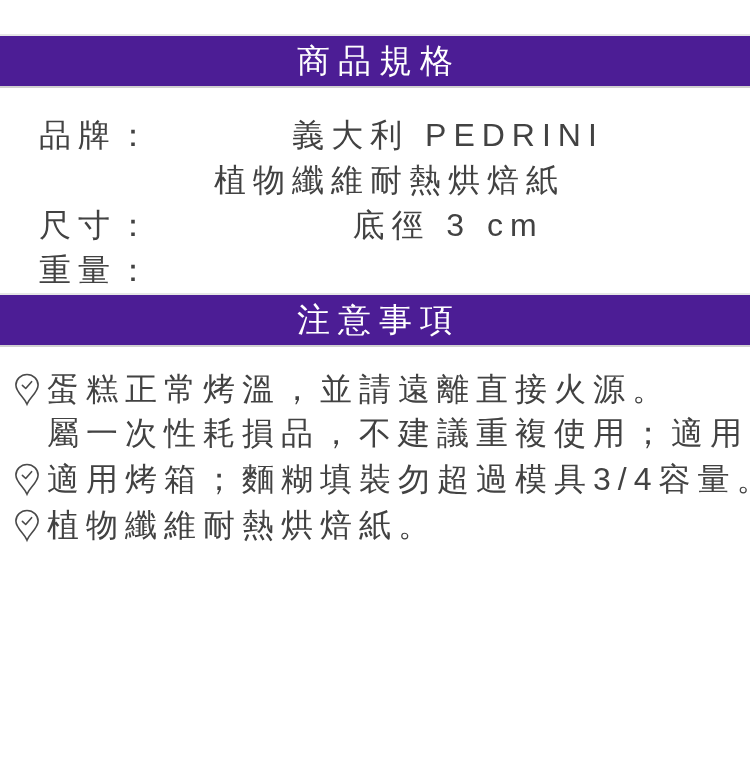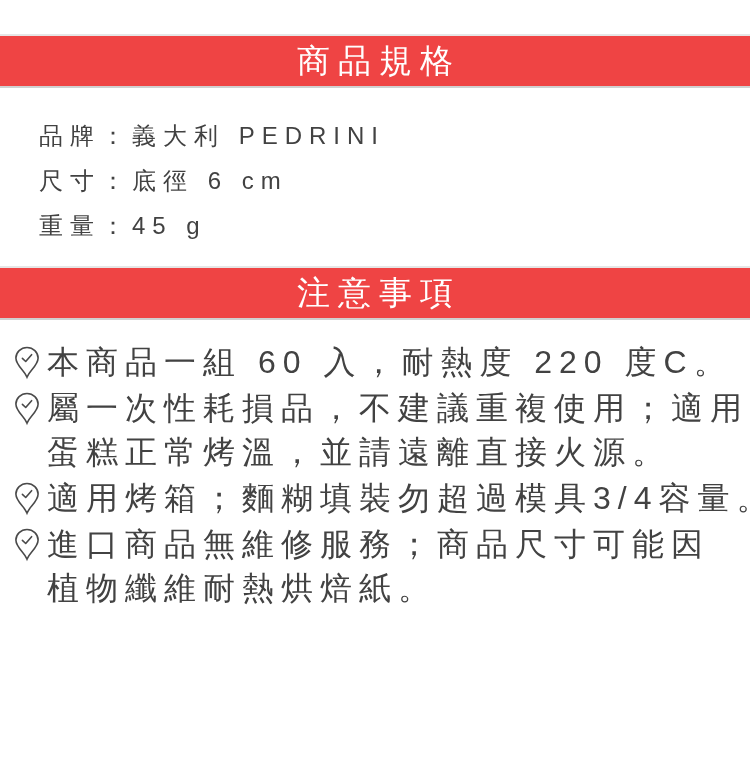--- a/index.html
+++ b/index.html
@@ -11,49 +11,49 @@
     width: 750px;
     height: 765px;
     overflow: hidden;
     font-family: "Liberation Sans", "DejaVu Sans", sans-serif;
     color: #424242;
     -webkit-font-smoothing: antialiased;
   }
   
   .section-bar {
     height: 50px;
-    background: #ef4444;
+    background: #4c1d95;
     border-top: 2px solid #e6e6e6;
     border-bottom: 2px solid #d0d0d0;
     display: flex;
     align-items: center;
     justify-content: center;
   }
   .section-bar.first { margin-top: 34px; }
-  .section-bar.second { margin-top: 18px; }
+  .section-bar.second { }
   .section-bar-title {
     color: #ffffff;
     font-size: 33px;
     letter-spacing: 8px;
     margin-left: 8px;
     white-space: nowrap;
   }
   
   .specs {
     padding: 25px 10px 0 39px;
-    font-size: 24px;
+    font-size: 32px;
     letter-spacing: 7px;
   }
   .spec-row { display: flex; }
   .spec-label {
     line-height: 45px;
     white-space: nowrap;
     flex: 0 0 auto;
   }
-  .spec-values { flex: 1 1 auto; }
+  .spec-values { flex: 1 1 auto; text-align: center; }
   .spec-value-line {
     line-height: 45px;
     white-space: nowrap;
   }
   
   .notes { padding-top: 20px; }
   .note-item {
     display: flex;
     align-items: flex-start;
     margin-bottom: 2px;
@@ -81,63 +81,52 @@
 </div>
 
 <div class="specs">
   <div class="spec-row">
     <div class="spec-label">品牌：</div>
     <div class="spec-values">
       <div class="spec-value-line">義大利 PEDRINI</div>
     </div>
   </div>
   <div class="spec-row">
+    <div class="spec-values">
+      <div class="spec-value-line">植物纖維耐熱烘焙紙</div>
+    </div>
   </div>
   <div class="spec-row">
     <div class="spec-label">尺寸：</div>
     <div class="spec-values">
-      <div class="spec-value-line">底徑 6 cm</div>
+      <div class="spec-value-line">底徑 3 cm</div>
     </div>
   </div>
   <div class="spec-row">
     <div class="spec-label">重量：</div>
-    <div class="spec-values">
-      <div class="spec-value-line">45 g</div>
-    </div>
   </div>
 </div>
 
 <div class="section-bar second">
   <div class="section-bar-title">注意事項</div>
 </div>
 
 <div class="notes">
 
-  <div class="note-item">
-    <span class="note-icon">
-      <svg width="26" height="34" viewBox="0 0 26 34" xmlns="http://www.w3.org/2000/svg">
-        <path d="M13 1.5 C6.8 1.5 1.9 6.3 1.9 12.1 C1.9 16.6 4.9 20.1 8.1 23.8 C9.9 25.9 11.7 28.3 13 31.2 C14.3 28.3 16.1 25.9 17.9 23.8 C21.1 20.1 24.1 16.6 24.1 12.1 C24.1 6.3 19.2 1.5 13 1.5 Z" fill="none" stroke="#4a4a4a" stroke-width="1.6"></path>
-        <polyline points="8.4,12.4 11.7,15.5 17.6,8.7" fill="none" stroke="#4a4a4a" stroke-width="1.6" stroke-linecap="round" stroke-linejoin="round"></polyline>
-      </svg>
-    </span>
-    <div class="note-lines">
-      <div class="note-line">本商品一組 60 入，耐熱度 220 度C。</div>
-    </div>
-  </div>
 
   <div class="note-item">
     <span class="note-icon">
       <svg width="26" height="34" viewBox="0 0 26 34" xmlns="http://www.w3.org/2000/svg">
         <path d="M13 1.5 C6.8 1.5 1.9 6.3 1.9 12.1 C1.9 16.6 4.9 20.1 8.1 23.8 C9.9 25.9 11.7 28.3 13 31.2 C14.3 28.3 16.1 25.9 17.9 23.8 C21.1 20.1 24.1 16.6 24.1 12.1 C24.1 6.3 19.2 1.5 13 1.5 Z" fill="none" stroke="#4a4a4a" stroke-width="1.6"></path>
         <polyline points="8.4,12.4 11.7,15.5 17.6,8.7" fill="none" stroke="#4a4a4a" stroke-width="1.6" stroke-linecap="round" stroke-linejoin="round"></polyline>
       </svg>
     </span>
     <div class="note-lines">
+      <div class="note-line">蛋糕正常烤溫，並請遠離直接火源。</div>
       <div class="note-line">屬一次性耗損品，不建議重複使用；適用</div>
-      <div class="note-line">蛋糕正常烤溫，並請遠離直接火源。</div>
     </div>
   </div>
 
   <div class="note-item">
     <span class="note-icon">
       <svg width="26" height="34" viewBox="0 0 26 34" xmlns="http://www.w3.org/2000/svg">
         <path d="M13 1.5 C6.8 1.5 1.9 6.3 1.9 12.1 C1.9 16.6 4.9 20.1 8.1 23.8 C9.9 25.9 11.7 28.3 13 31.2 C14.3 28.3 16.1 25.9 17.9 23.8 C21.1 20.1 24.1 16.6 24.1 12.1 C24.1 6.3 19.2 1.5 13 1.5 Z" fill="none" stroke="#4a4a4a" stroke-width="1.6"></path>
         <polyline points="8.4,12.4 11.7,15.5 17.6,8.7" fill="none" stroke="#4a4a4a" stroke-width="1.6" stroke-linecap="round" stroke-linejoin="round"></polyline>
       </svg>
     </span>
@@ -147,18 +136,17 @@
   </div>
 
   <div class="note-item">
     <span class="note-icon">
       <svg width="26" height="34" viewBox="0 0 26 34" xmlns="http://www.w3.org/2000/svg">
         <path d="M13 1.5 C6.8 1.5 1.9 6.3 1.9 12.1 C1.9 16.6 4.9 20.1 8.1 23.8 C9.9 25.9 11.7 28.3 13 31.2 C14.3 28.3 16.1 25.9 17.9 23.8 C21.1 20.1 24.1 16.6 24.1 12.1 C24.1 6.3 19.2 1.5 13 1.5 Z" fill="none" stroke="#4a4a4a" stroke-width="1.6"></path>
         <polyline points="8.4,12.4 11.7,15.5 17.6,8.7" fill="none" stroke="#4a4a4a" stroke-width="1.6" stroke-linecap="round" stroke-linejoin="round"></polyline>
       </svg>
     </span>
     <div class="note-lines">
-      <div class="note-line">進口商品無維修服務；商品尺寸可能因</div>
       <div class="note-line">植物纖維耐熱烘焙紙。</div>
     </div>
   </div>
 
 </div>
 
 </body></html>

